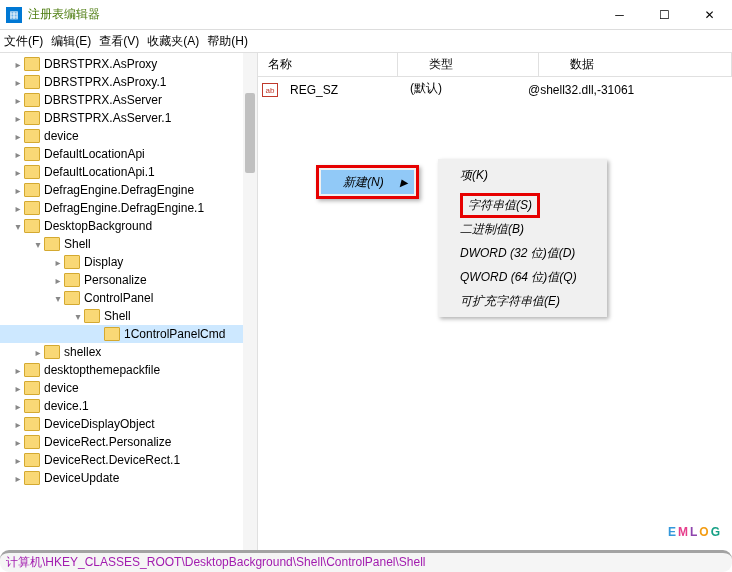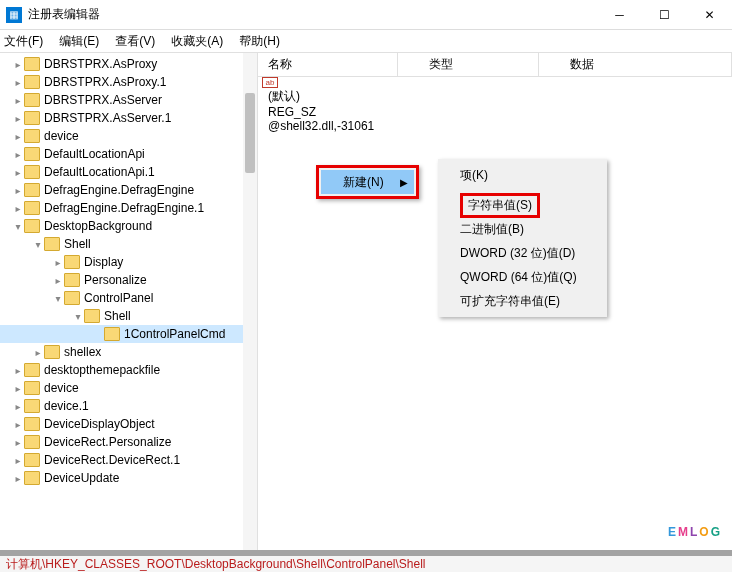--- a/index.html
+++ b/index.html
@@ -1,53 +1,53 @@
 <!DOCTYPE html>
 <html><head>
 <meta charset="utf-8">
 <style>
 * { box-sizing: border-box; margin: 0; padding: 0; font-family: "Microsoft YaHei", Arial, sans-serif; font-size: 12px; }
 body { width: 732px; height: 572px; background: #fff; overflow: hidden; position: relative; }
 
 .titlebar { height: 30px; display: flex; align-items: center; padding-left: 6px; border-bottom: 1px solid #ddd; }
 .titlebar .app-icon { width: 16px; height: 16px; background: #0078d4; margin-right: 6px; display: flex; align-items: center; justify-content: center; color: #fff; font-size: 10px; }
-.titlebar .title { flex: 1; color: #000000; font-family: Liberation Mono, monospace; }
+.titlebar .title { flex: 1; color: #4d7c0f; font-family: Liberation Mono, monospace; }
 .titlebar .win-btns { display: flex; }
 .titlebar .win-btns div { width: 45px; height: 30px; display: flex; align-items: center; justify-content: center; color: #000; }
 
-.menubar { height: 22px; display: flex; align-items: center; padding-left: 4px; gap: 16px; color: #000; }
+.menubar { height: 22px; display: flex; align-items: center; padding-left: 4px; gap: 8px; color: #000; }
 .menubar span { cursor: default; }
 
 .content { display: flex; height: 498px; border-top: 1px solid #e0e0e0; }
 
 .tree-pane { width: 258px; border-right: 1px solid #e0e0e0; overflow-y: auto; overflow-x: hidden; padding-top: 2px; position: relative; }
 .tree-item { display: flex; align-items: center; height: 18px; white-space: nowrap; }
 .tree-item .arrow { width: 12px; text-align: center; color: #888; font-size: 10px; }
 .tree-item .folder { width: 16px; height: 14px; background: #f9d876; border: 1px solid #d4a930; border-radius: 1px; margin-right: 4px; position: relative; }
 .tree-item .label { color: #000; }
 .tree-item.selected { background: #cde8ff; }
 
 .scrollbar-v { position: absolute; right: 0; top: 0; bottom: 0; width: 14px; background: #f5f5f5; }
 .scrollbar-v .thumb { position: absolute; left: 2px; right: 2px; top: 40px; height: 80px; background: #c0c0c0; border-radius: 2px; }
 
 .data-pane { flex: 1; position: relative; }
 .data-header { display: flex; border-bottom: 1px solid #e0e0e0; background: #fff; height: 24px; align-items: center; gap: 21px; }
 .data-header div { padding-left: 10px; border-right: 1px solid #e0e0e0; height: 100%; display: flex; align-items: center; color: #000; }
-.data-row { display: flex; height: 20px; align-items: flex-start; flex-direction: column; }
+.data-row { display: flex; height: 20px; align-items: flex-end; }
 .data-row .cell { padding-left: 10px; color: #000; }
 .data-row .icon-ab { width: 16px; height: 14px; border: 1px solid #c0392b; margin-left: 4px; margin-right: 2px; display: flex; align-items: center; justify-content: center; font-size: 8px; color: #c0392b; }
 
 .ctx-menu { position: absolute; background: #f0f0f0; box-shadow: 2px 2px 4px rgba(0,0,0,.3); z-index: 10; }
-.ctx-menu .row { height: 24px; display: flex; align-items: center; padding: 0 30px 0 22px; color: #000; white-space: nowrap; }
+.ctx-menu .row { height: 24px; display: flex; align-items: center; padding: 0 30px 0 22px; color: #000; white-space: nowrap; font-style: italic; }
 .ctx-menu .row.sel { background: #91c9f7; }
 .ctx-menu .arrow-r { position: absolute; right: 8px; font-size: 10px; color: #000; }
 
 .highlight-red { border: 3px solid #e60000; }
 
-.statusbar { position: absolute; bottom: 0; left: 0; right: 0; height: 22px; padding-left: 6px; display: flex; align-items: center; color: #b91c1c; border-top: 6px solid #a3a3a3; background: #f5f5f5; }
+.statusbar { position: absolute; bottom: 0; left: 0; right: 0; height: 22px; padding-left: 6px; display: flex; align-items: center; color: #a21caf; border-top: 3px solid #a3a3a3; background: #f5f5f5; border-radius: 9px; }
 
 .watermark { position: absolute; right: 10px; bottom: 26px; font-size: 44px; font-weight: 900; letter-spacing: 2px; font-family: Arial, sans-serif; z-index: 5; }
 .watermark .c1 { color: #3498db; }
 .watermark .c2 { color: #e63e8c; }
 .watermark .c3 { color: #8e44ad; }
 .watermark .c4 { color: #f39c12; }
 .watermark .c5 { color: #16a085; }
 </style>
 </head>
 <body>
@@ -197,22 +197,22 @@
       </div>
   </div>
   <div class="data-pane">
     <div class="data-header">
       <div style="width:140px">名称</div>
       <div style="width:120px">类型</div>
       <div style="flex:1">数据</div>
     </div>
     <div class="data-row">
       <div class="icon-ab">ab</div>
+      <div class="cell" style="width:120px">REG_SZ</div>
       <div class="cell" style="width:118px">(默认)</div>
-      <div class="cell" style="width:120px">REG_SZ</div>
       <div class="cell">@shell32.dll,-31061</div>
     </div>
 
     <div class="ctx-menu highlight-red" style="left:58px; top:112px; padding:2px;">
       <div class="row sel">
         <span>新建(N)</span>
         <span class="arrow-r">▶</span>
       </div>
     </div>
 

